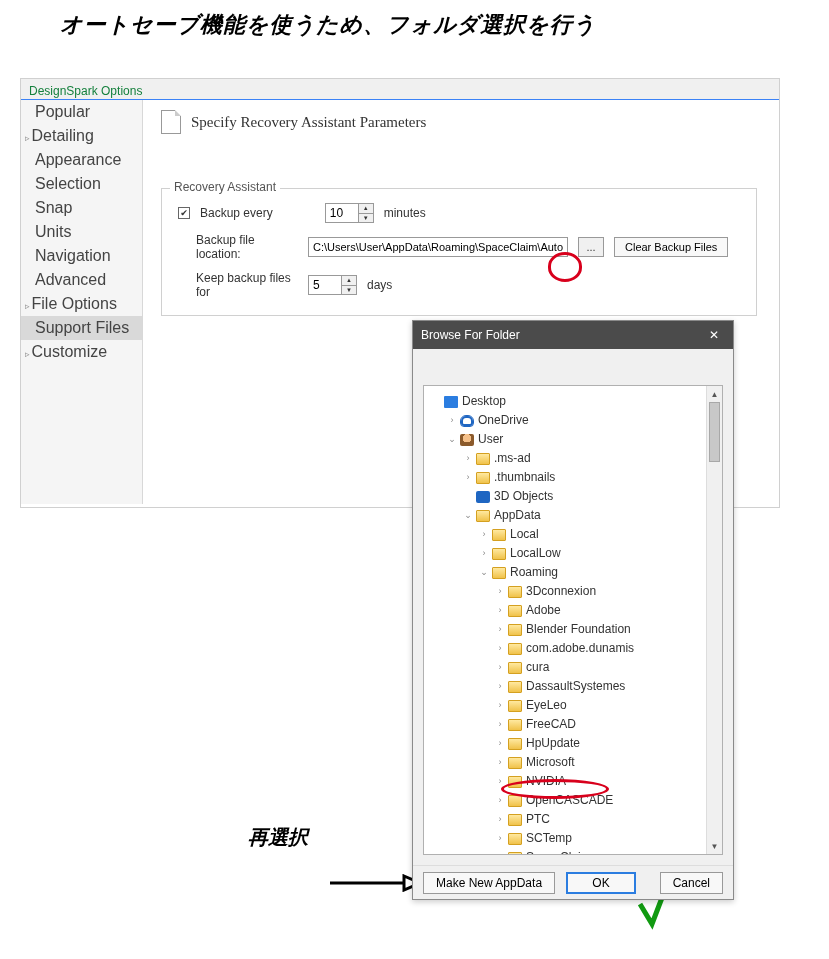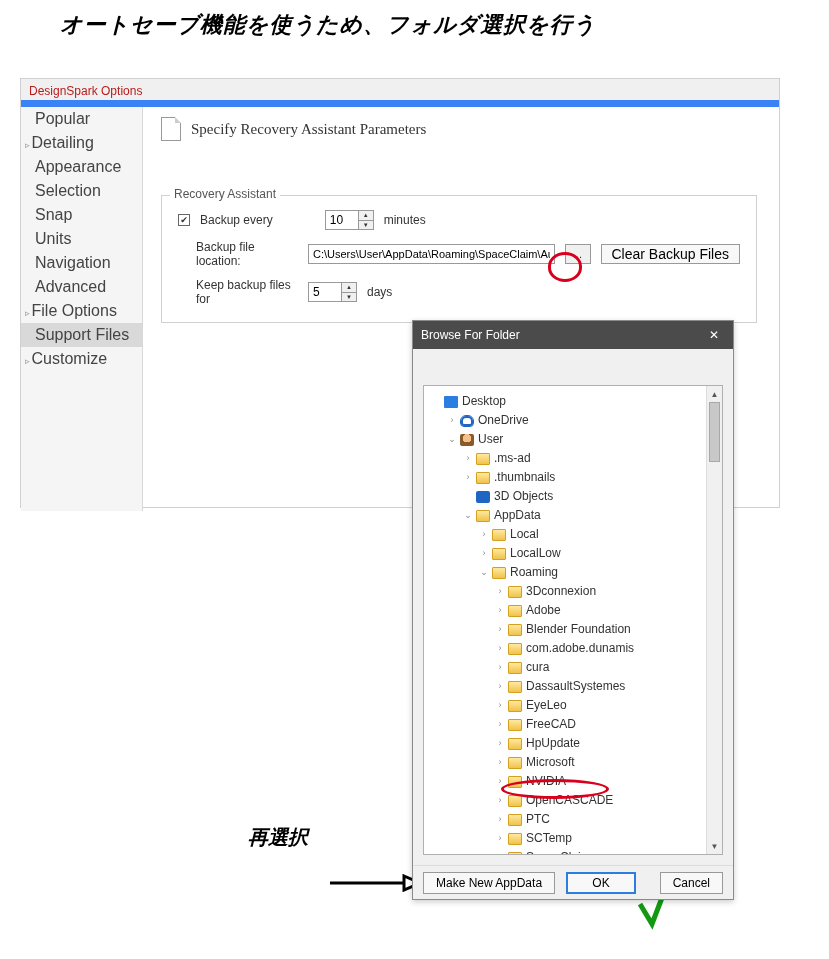--- a/index.html
+++ b/index.html
@@ -1,20 +1,20 @@
 <!DOCTYPE html>
 <html><head>
 <meta charset="utf-8">
 <style>
   * { box-sizing: border-box; font-family: "Segoe UI", Arial, sans-serif; }
   body { margin: 0; background: #fff; width: 829px; height: 959px; position: relative; overflow: hidden; }
   .heading { font-weight: bold; font-size: 22px; position: absolute; top: 10px; left: 60px; letter-spacing: 1px; font-style: italic;}
   
   .options-window { position: absolute; top: 78px; left: 20px; width: 760px; height: 430px; border: 1px solid #d0d0d0; background: #fff; }
-  .options-titlebar { height: 28px; background: #f0f0f0; color: #b91c1c; font-size: 12px; padding: 5px 8px; border-bottom: 7px solid #3b82f6; }
+  .options-titlebar { height: 21px; background: #f0f0f0; color: #15803d; font-size: 12px; padding: 5px 8px; border-bottom: 1px solid #3b82f6; }
   .options-body { display: flex; height: calc(100% - 24px); }
   .sidebar { width: 122px; background: #f5f5f5; border-right: 1px solid #d8d8d8; font-size: 16px; color: #444; }
   .sidebar .item { padding: 3px 8px 3px 14px; cursor: pointer; white-space: nowrap; }
   .sidebar .item.parent { padding-left: 4px; }
   .sidebar .item.parent::before { content: "▹"; font-size: 9px; color: #888; margin-right: 2px; }
   .sidebar .item.selected { background: #d9d9d9; }
   .main-pane { flex: 1; padding: 10px 22px 10px 18px; }
   .main-header { display: flex; align-items: center; gap: 10px; margin-bottom: 54px; }
   .page-icon { width: 20px; height: 24px; border: 1px solid #999; background: #fff; position: relative; }
   .page-icon::before { content:""; position: absolute; right: -1px; top: -1px; border-left: 6px solid #ccc; border-top: 6px solid #fff; }
@@ -27,21 +27,21 @@
   .chk.checked::after { content:"✔"; color:#333; }
   .spin { display: inline-flex; align-items: stretch; border: 1px solid #999; height: 20px; margin-left: 42px; }
   .spin.nomargin { margin-left: 0; }
   .spin input { border: none; width: 32px; font-size: 12px; text-align: left; padding-left: 4px; outline: none; }
   .spin .arrows { display: flex; flex-direction: column; border-left: 1px solid #999; }
   .spin .arrows div { width: 14px; flex: 1; display: flex; align-items: center; justify-content: center; font-size: 6px; background: #f0f0f0; cursor: pointer; }
   .spin .arrows div:first-child { border-bottom: 1px solid #999; }
   .label-fixed { width: 120px; display: inline-block; padding-left: 18px; }
   .path-input { flex: 1; border: 1px solid #999; height: 20px; font-size: 11px; padding: 0 4px; outline: none; max-width: 260px; }
   .browse-btn { width: 26px; height: 20px; border: 1px solid #999; background: #f0f0f0; font-size: 11px; display: flex; align-items: center; justify-content: center; cursor: pointer; }
-  .clear-btn { height: 20px; border: 1px solid #999; background: #f8f8f8; font-size: 14px; padding: 0 10px; cursor: pointer; }
+  .clear-btn { height: 20px; border: 1px solid #999; background: #f8f8f8; font-size: 11px; padding: 0 10px; cursor: pointer; }
   .red-circle-browse { position: absolute; top: 252px; left: 548px; width: 34px; height: 30px; border: 3px solid #d8001c; border-radius: 18px/15px; pointer-events: none; }
   
   .bff { position: absolute; top: 320px; left: 412px; width: 322px; height: 580px; border: 1px solid #8a8a8a; background: #f0f0f0; box-shadow: 0 2px 6px rgba(0,0,0,.2); }
   .bff-title { background: #4b4b4b; color: #fff; font-size: 12px; padding: 5px 8px; display: flex; justify-content: space-between; align-items: center; }
   .bff-close { width: 22px; height: 18px; display: flex; align-items: center; justify-content: center; cursor: pointer; }
   .bff-body { background: #f0f0f0; padding: 36px 10px 10px 10px; height: calc(100% - 62px); }
   .tree-wrap { border: 1px solid #b0b0b0; background: #fff; height: 100%; position: relative; overflow: hidden; }
   .tree-scroll { position: absolute; inset: 0 16px 0 0; overflow: hidden; padding: 6px 2px; }
   .vscroll { position: absolute; right: 0; top: 0; bottom: 0; width: 16px; background: #f0f0f0; border-left: 1px solid #ddd; }
   .vscroll .arr { height: 16px; display: flex; align-items: center; justify-content: center; font-size: 8px; color: #555; cursor: pointer; }

